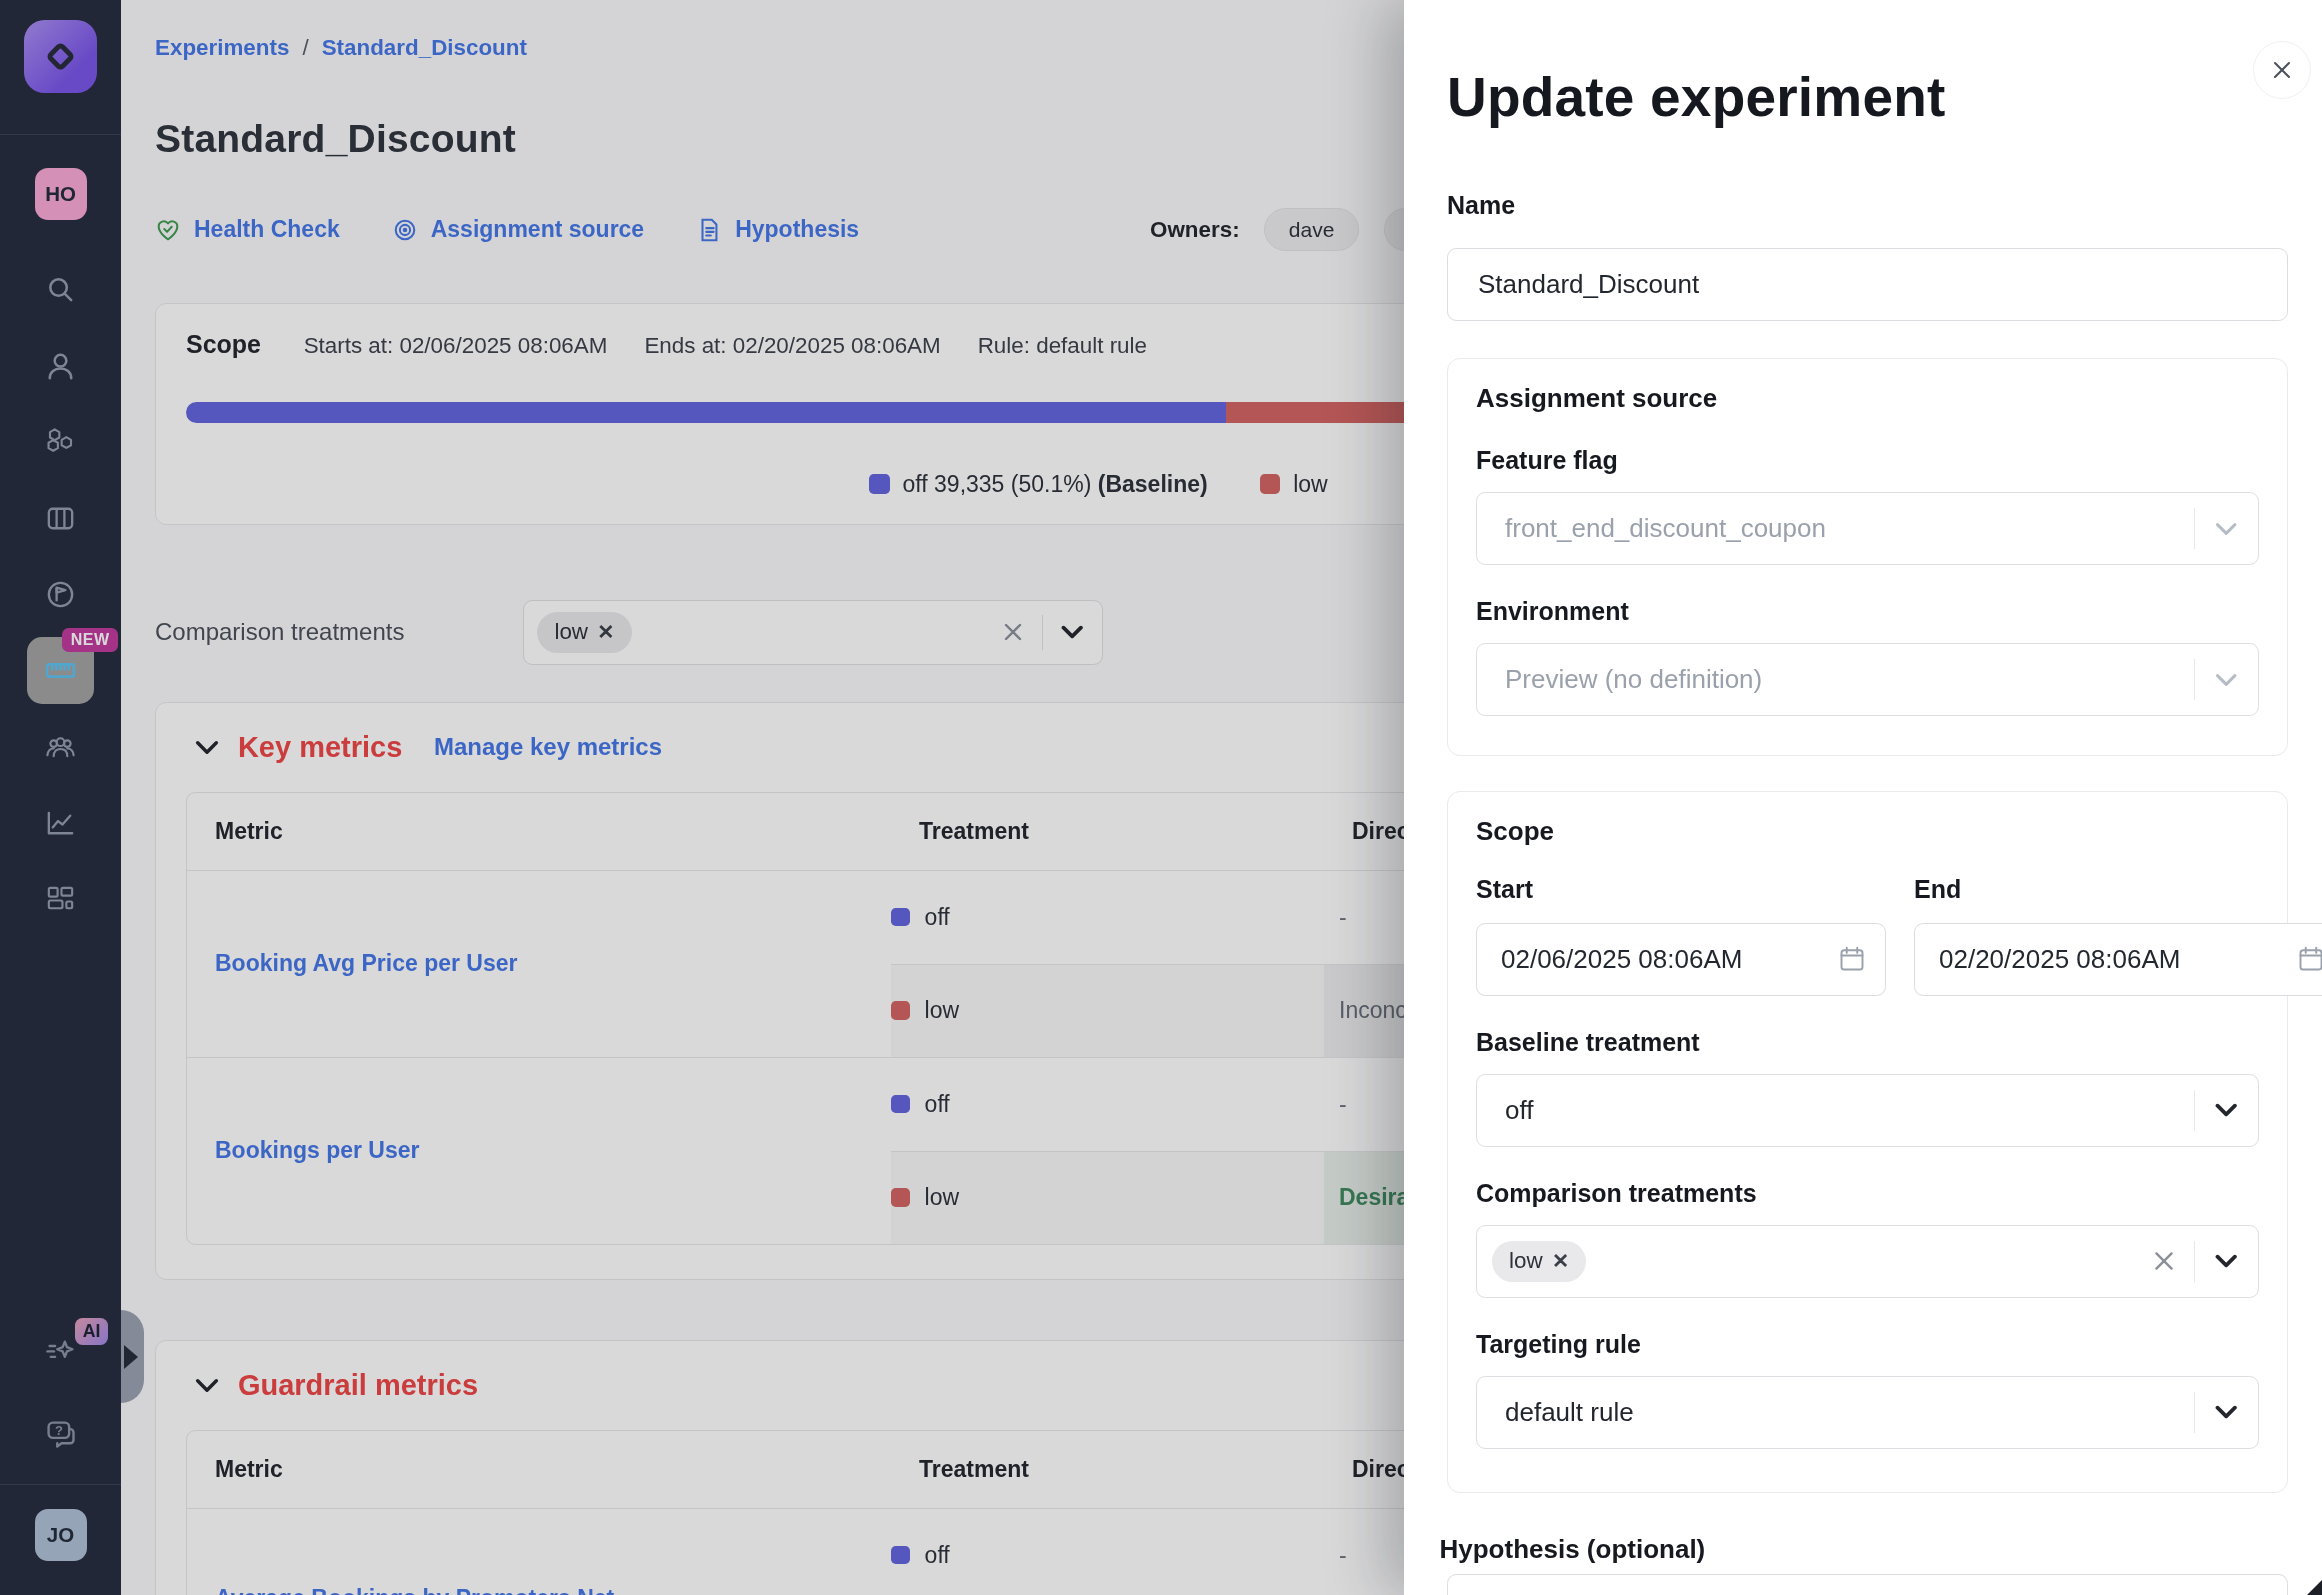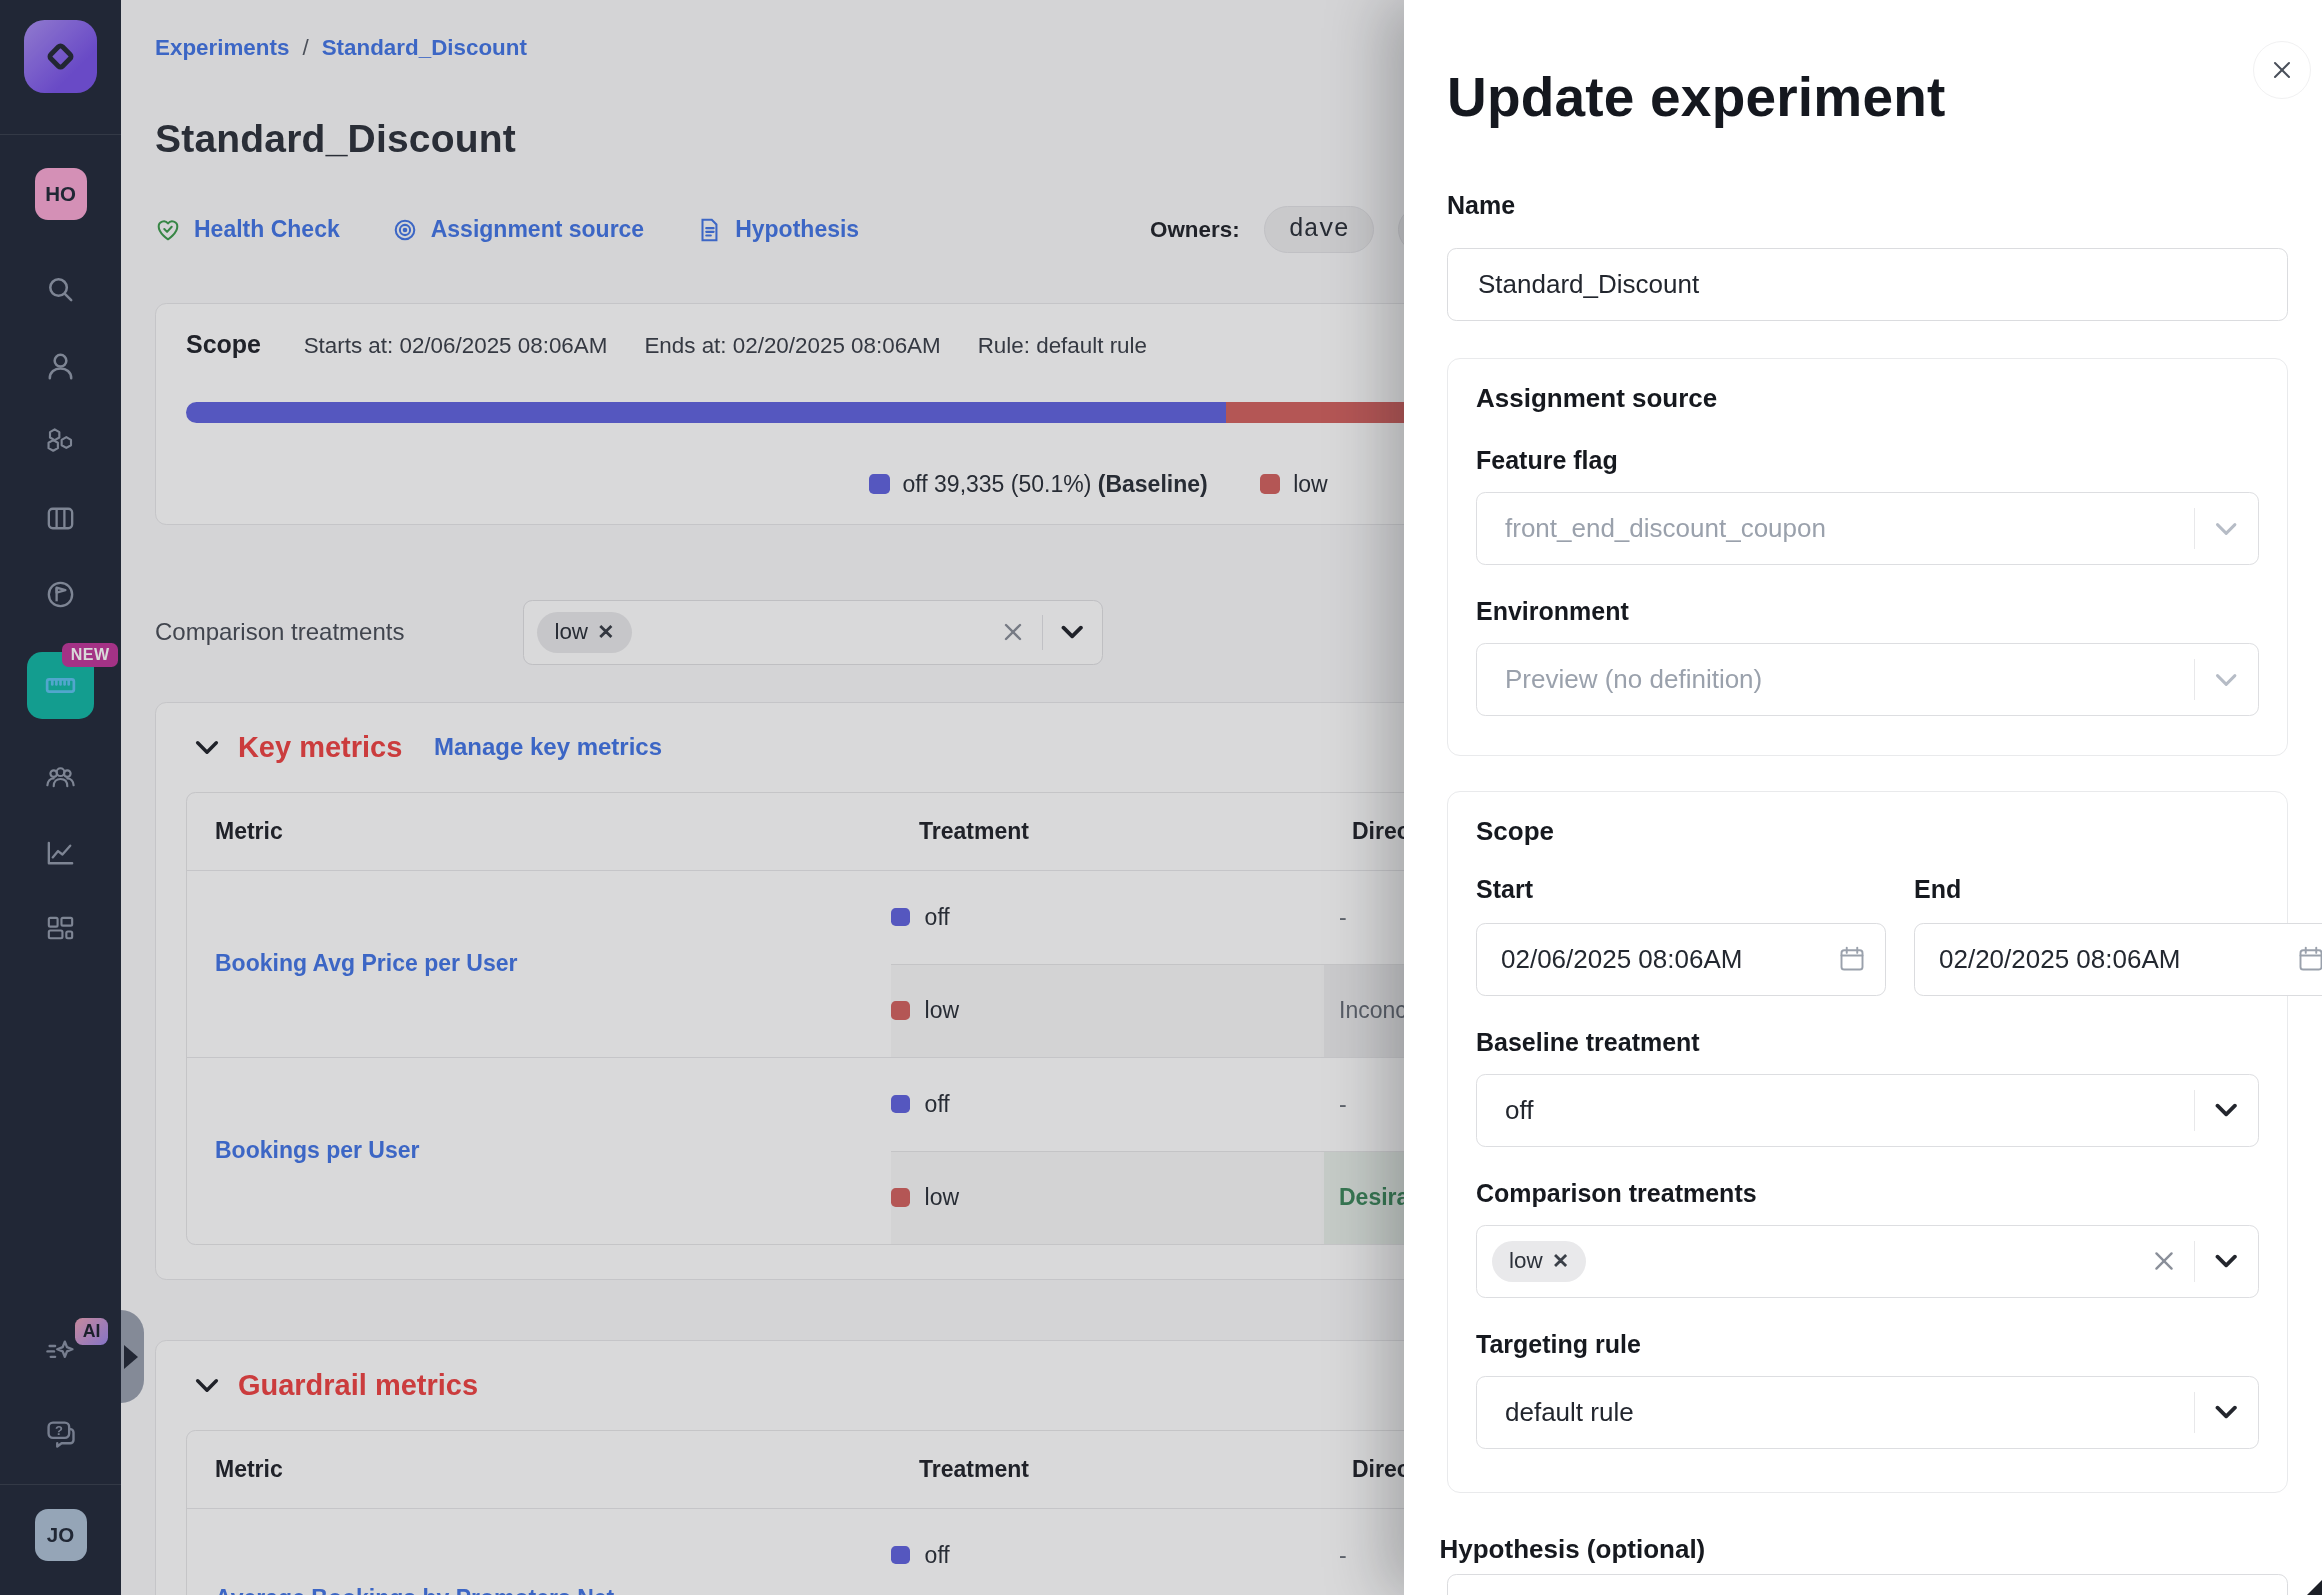--- a/index.html
+++ b/index.html
@@ -13,21 +13,21 @@
   .logo { width:73px; height:73px; margin-top:19.6px; border-radius:20.5px;
     background:linear-gradient(135deg,#a98ef2 0%,#7a55e8 70%); display:flex; align-items:center; justify-content:center; }
   .side-divider { width:121px; height:0.9px; background:rgba(255,255,255,0.10); }
   .sb-div-1 { margin-top:41px; }
   .avatar-sq { width:52px; height:52px; border-radius:13px; background:#f9a8d4; color:#232b3a;
     font-weight:bold; font-size:20.5px; display:flex; align-items:center; justify-content:center; }
   .av-ho { margin-top:34px; }
   .nav { display:flex; flex-direction:column; align-items:center; margin-top:32px; }
   .nav-item { width:67px; height:76px; display:flex; align-items:center; justify-content:center; position:relative; }
   .nav-item svg { display:block; }
-  .nav-active { background:#14b8a6; border-radius:15px; height:67px; margin:20px 0;text-decoration:underline; }
+  .nav-active { background:#a3a3a3; border-radius:15px; height:67px; margin:5px 0;text-decoration:underline; }
   .new-badge { position:absolute; top:-9.3px; right:-24px; background:var(--new_badge); color:#fff;
     font-size:16px; font-weight:bold; letter-spacing:0.5px; padding:2.8px 8.4px; border-radius:6.5px; }
   .side-bottom { margin-top:auto; display:flex; flex-direction:column; align-items:center; width:100%; }
   .ai-wrap { position:relative; margin-bottom:39px; }
   .ai-badge { position:absolute; top:-15px; right:-28px; background:linear-gradient(135deg,#e9a0b6,#9d88e9);
     color:#1d2330; font-size:17.7px; font-weight:bold; padding:2.8px 7.5px; border-radius:7.5px; }
   .help-wrap { margin-bottom:28px; }
   .sb-div-2 { margin-bottom:0; }
   .av-jo { margin:24px 0 34px 0; background:#aec1d6; }
 
@@ -41,21 +41,21 @@
   .main { position:absolute; left:121px; top:0; width:2201px; height:100%; background:#fafafb; z-index:1;
     padding:35px 0 0 34px; }
   .breadcrumb { display:flex; gap:13px; font-size:22.4px; font-weight:600; color:var(--accent_blue); }
   .crumb-sep { color:#565c66; font-weight:400; }
   .page-title { margin-top:56px; font-size:39px; font-weight:bold; color:#2f343d; letter-spacing:0.2px; }
   .header-row { position:relative; margin-top:47px; height:43px; width:1958px; display:flex; align-items:center; gap:52px; }
   .hlink { display:flex; align-items:center; gap:13px; font-size:23px; font-weight:600; color:var(--accent_blue); }
   .owners { position:absolute; left:995px; top:0; height:43px; display:flex; align-items:center; gap:13px; }
   .owners-label { font-size:22.4px; font-weight:bold; color:#23262d; }
   .pill { background:#ececee; border:0.9px solid #e2e2e5; border-radius:931px; padding:8.4px 24px;
-    font-size:25px; color:#2c313a; margin-left:11.2px; white-space:nowrap;font-family:Liberation Mono, monospace; }
+    font-size:21px; color:#2c313a; margin-left:11.2px; white-space:nowrap; }
 
   .card { background:#fff; border:1.4px solid #e8e8ea; border-radius:11.2px; }
   .scope-card { margin-top:52px; width:2135px; padding:26px 30px; }
   .scope-row1 { display:flex; align-items:baseline; gap:37px; }
   .scope-title { font-size:25px; font-weight:bold; color:#23262d; margin-right:5.6px; }
   .scope-meta { font-size:22.4px; color:#3c414b; }
   .dist-bar { margin-top:43px; height:20.5px; display:flex; width:2075px; border-radius:11.2px 0 0 11.2px; overflow:hidden; }
   .seg-off { background:var(--treatment_off); }
   .seg-low { background:var(--treatment_low); flex:1; }
   .legend { margin-top:48px; margin-left:683px; display:flex; align-items:center; gap:52px; }

